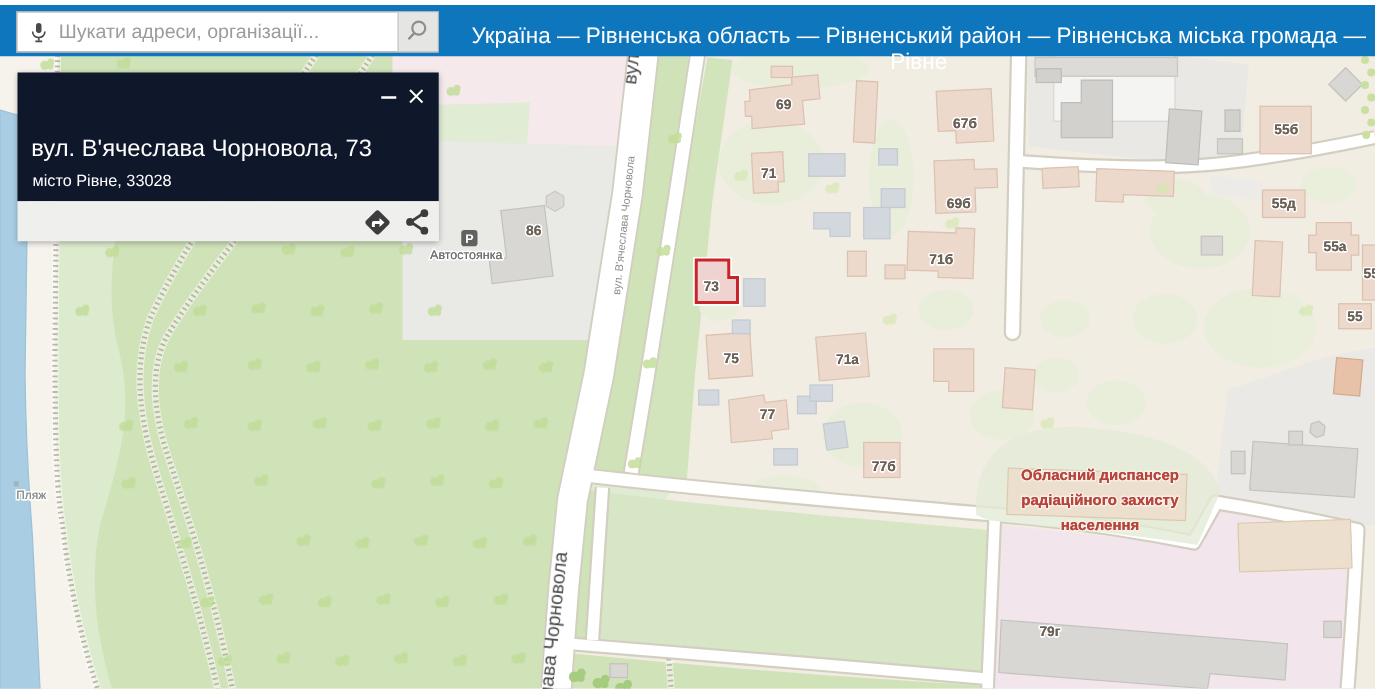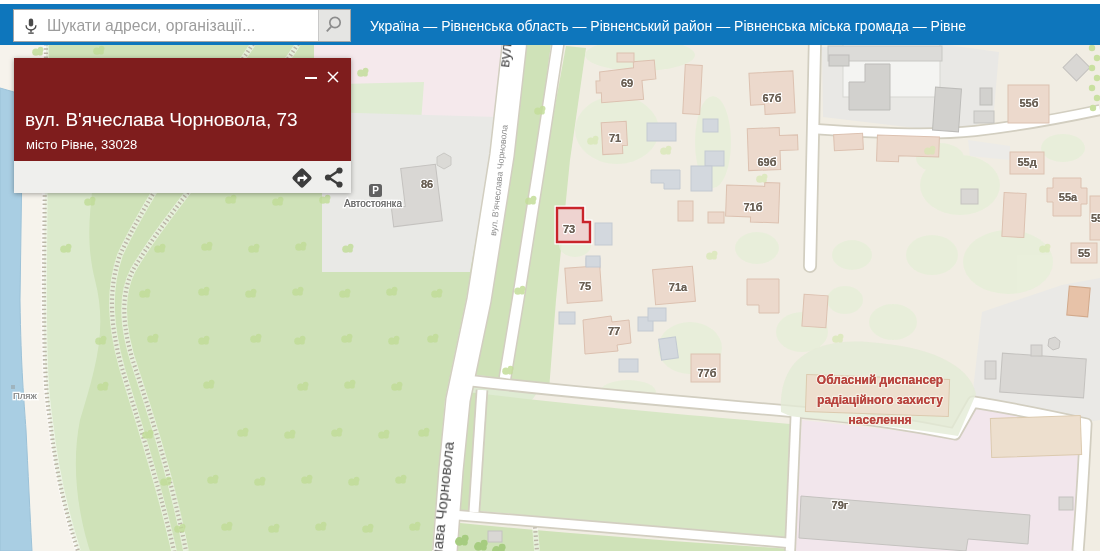--- a/index.html
+++ b/index.html
@@ -1,23 +1,23 @@
 <!DOCTYPE html>
 <html><head>
 <meta charset="utf-8">
 <style>
   html,body{margin:0;padding:0;background:#fff;font-family:"Liberation Sans",sans-serif;}
   #wrap{position:relative;width:1100px;height:551px;overflow:hidden;background:#f1ede3;}
   #mapsvg{position:absolute;left:0;top:0;}
   #topbar{position:absolute;left:0;top:4px;width:1100px;height:41px;background:#0e76bc;}
   #searchbox{position:absolute;left:13px;top:5px;width:336px;height:31px;background:#fff;border:1px solid #a5a5a5;}
   #ph{position:absolute;left:33px;top:7px;font-size:15.7px;color:#9c9c9c;}
-  #crumbs{position:absolute;left:370px;top:14px;font-size:14px;color:#fff;text-align:center;}
+  #crumbs{position:absolute;left:370px;top:14px;font-size:18px;color:#fff;text-align:center;}
   #popup{position:absolute;left:14px;top:58px;width:337px;height:135px;box-shadow:0 1px 5px rgba(0,0,0,.35);}
-  #popupdark{position:absolute;left:0;top:0;width:337px;height:103px;background:#7f1d1d;}
+  #popupdark{position:absolute;left:0;top:0;width:337px;height:103px;background:#0f172a;}
   #popuptitle{position:absolute;left:11px;top:51px;font-size:19px;color:#fff;}
   #popupsub{position:absolute;left:12px;top:79px;font-size:13px;color:#fff;}
   #popupfoot{position:absolute;left:0;top:103px;width:337px;height:32px;background:#efefed;}
 </style>
 </head>
 <body>
 <div id="wrap">
 <svg id="mapsvg" width="1100" height="551" viewBox="0 0 1100 551">
 
 <rect x="0" y="0" width="1100" height="551" fill="#f1ede3"></rect>

